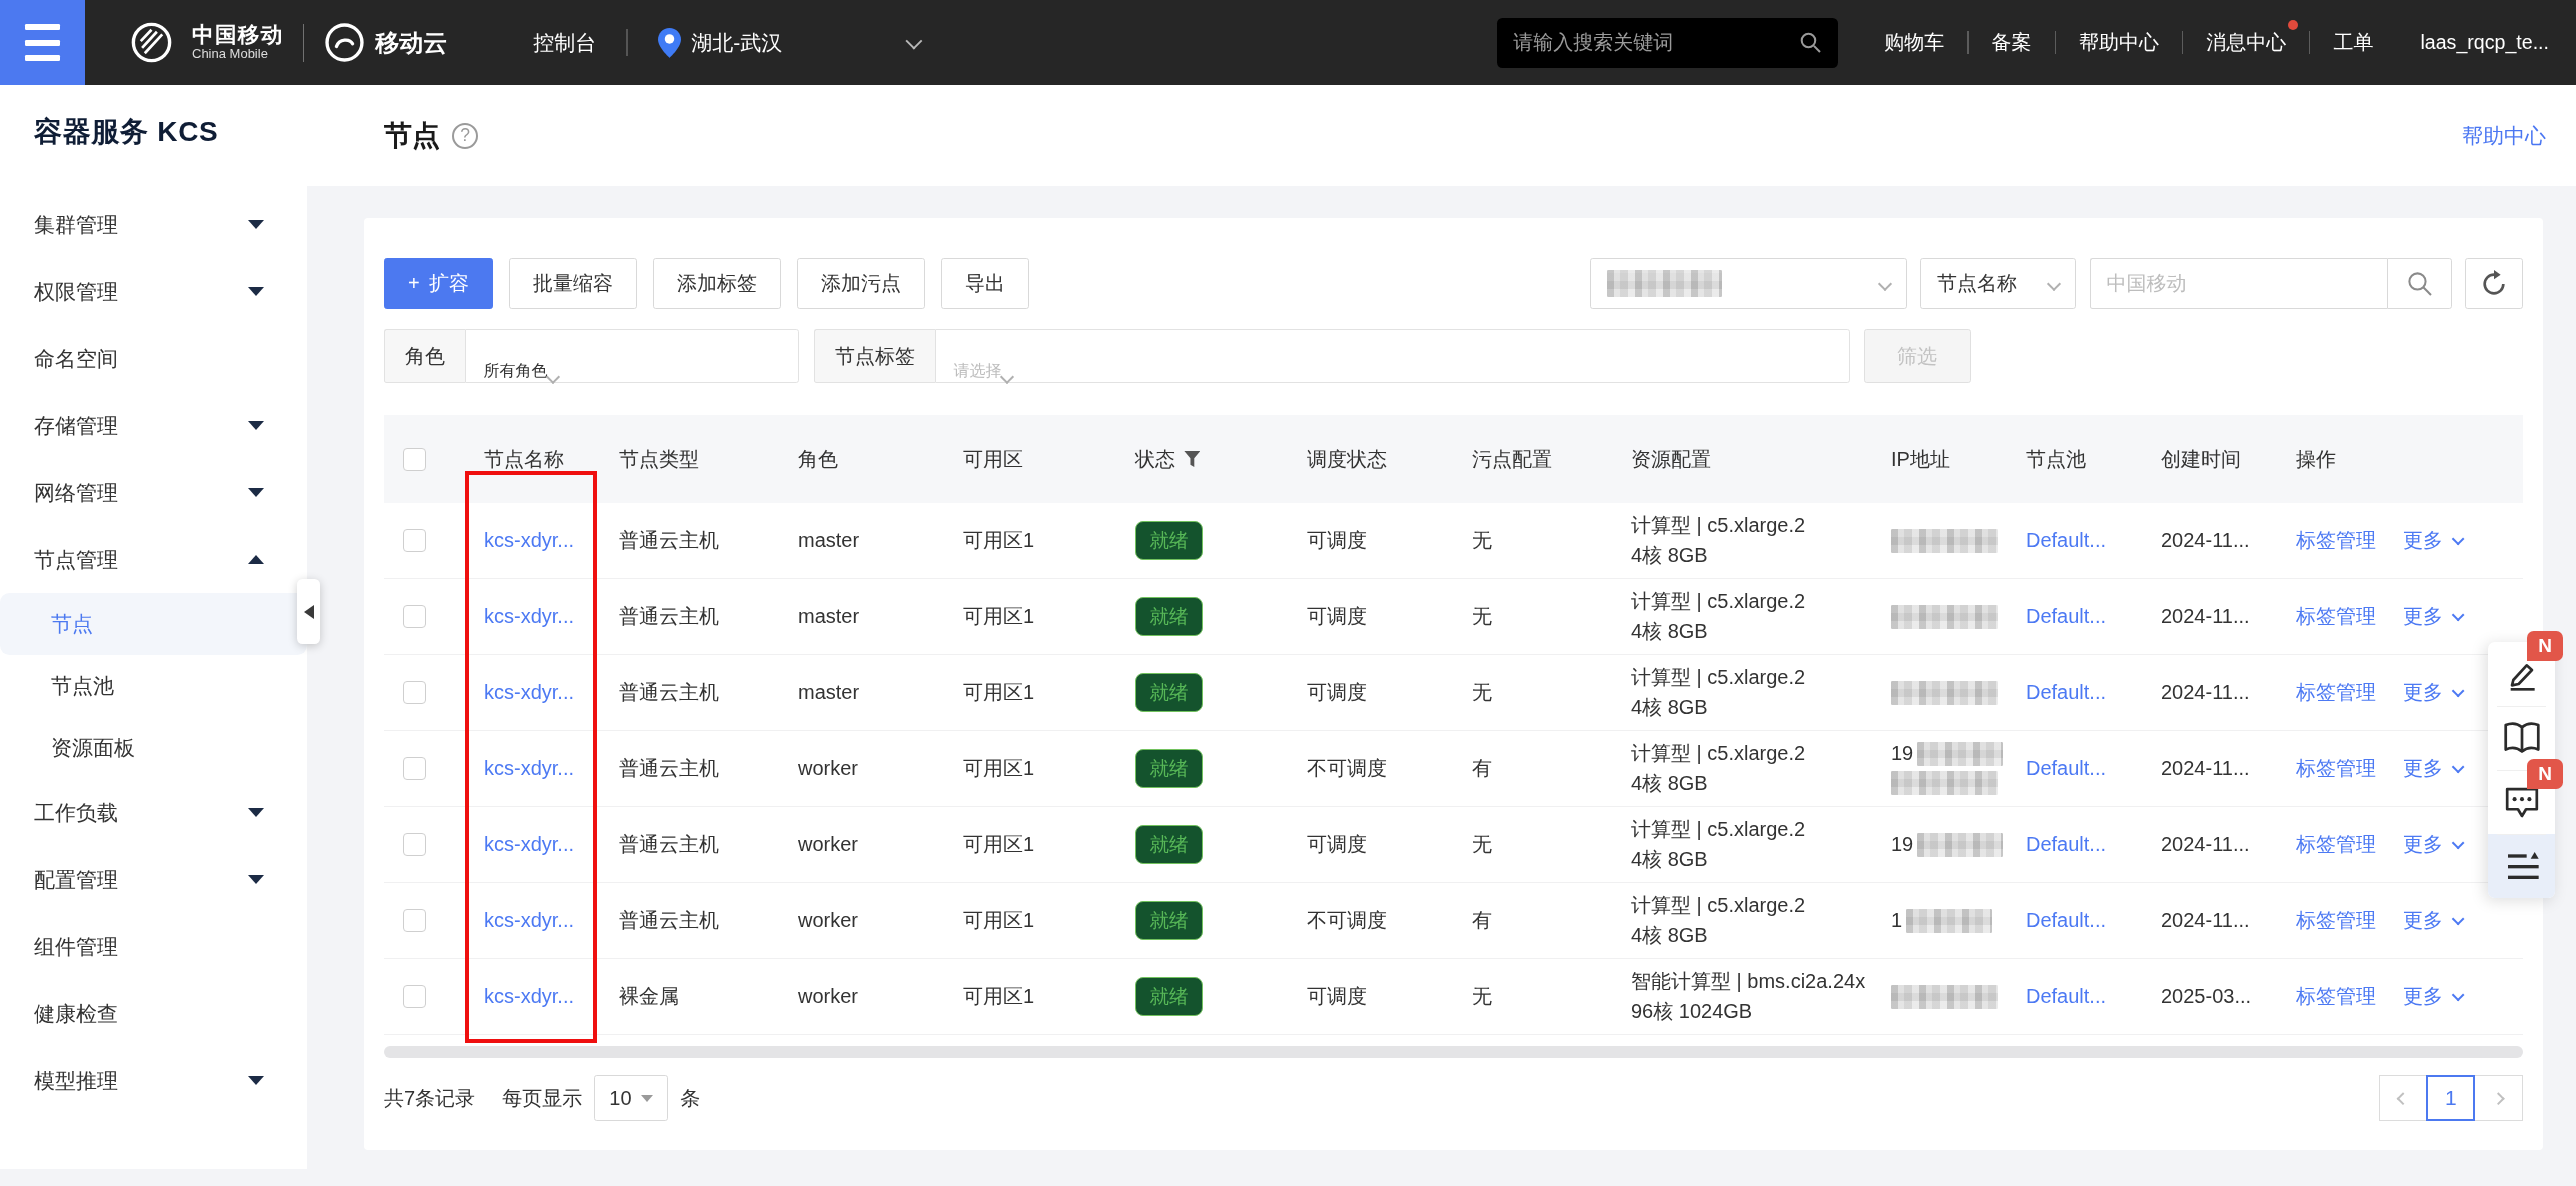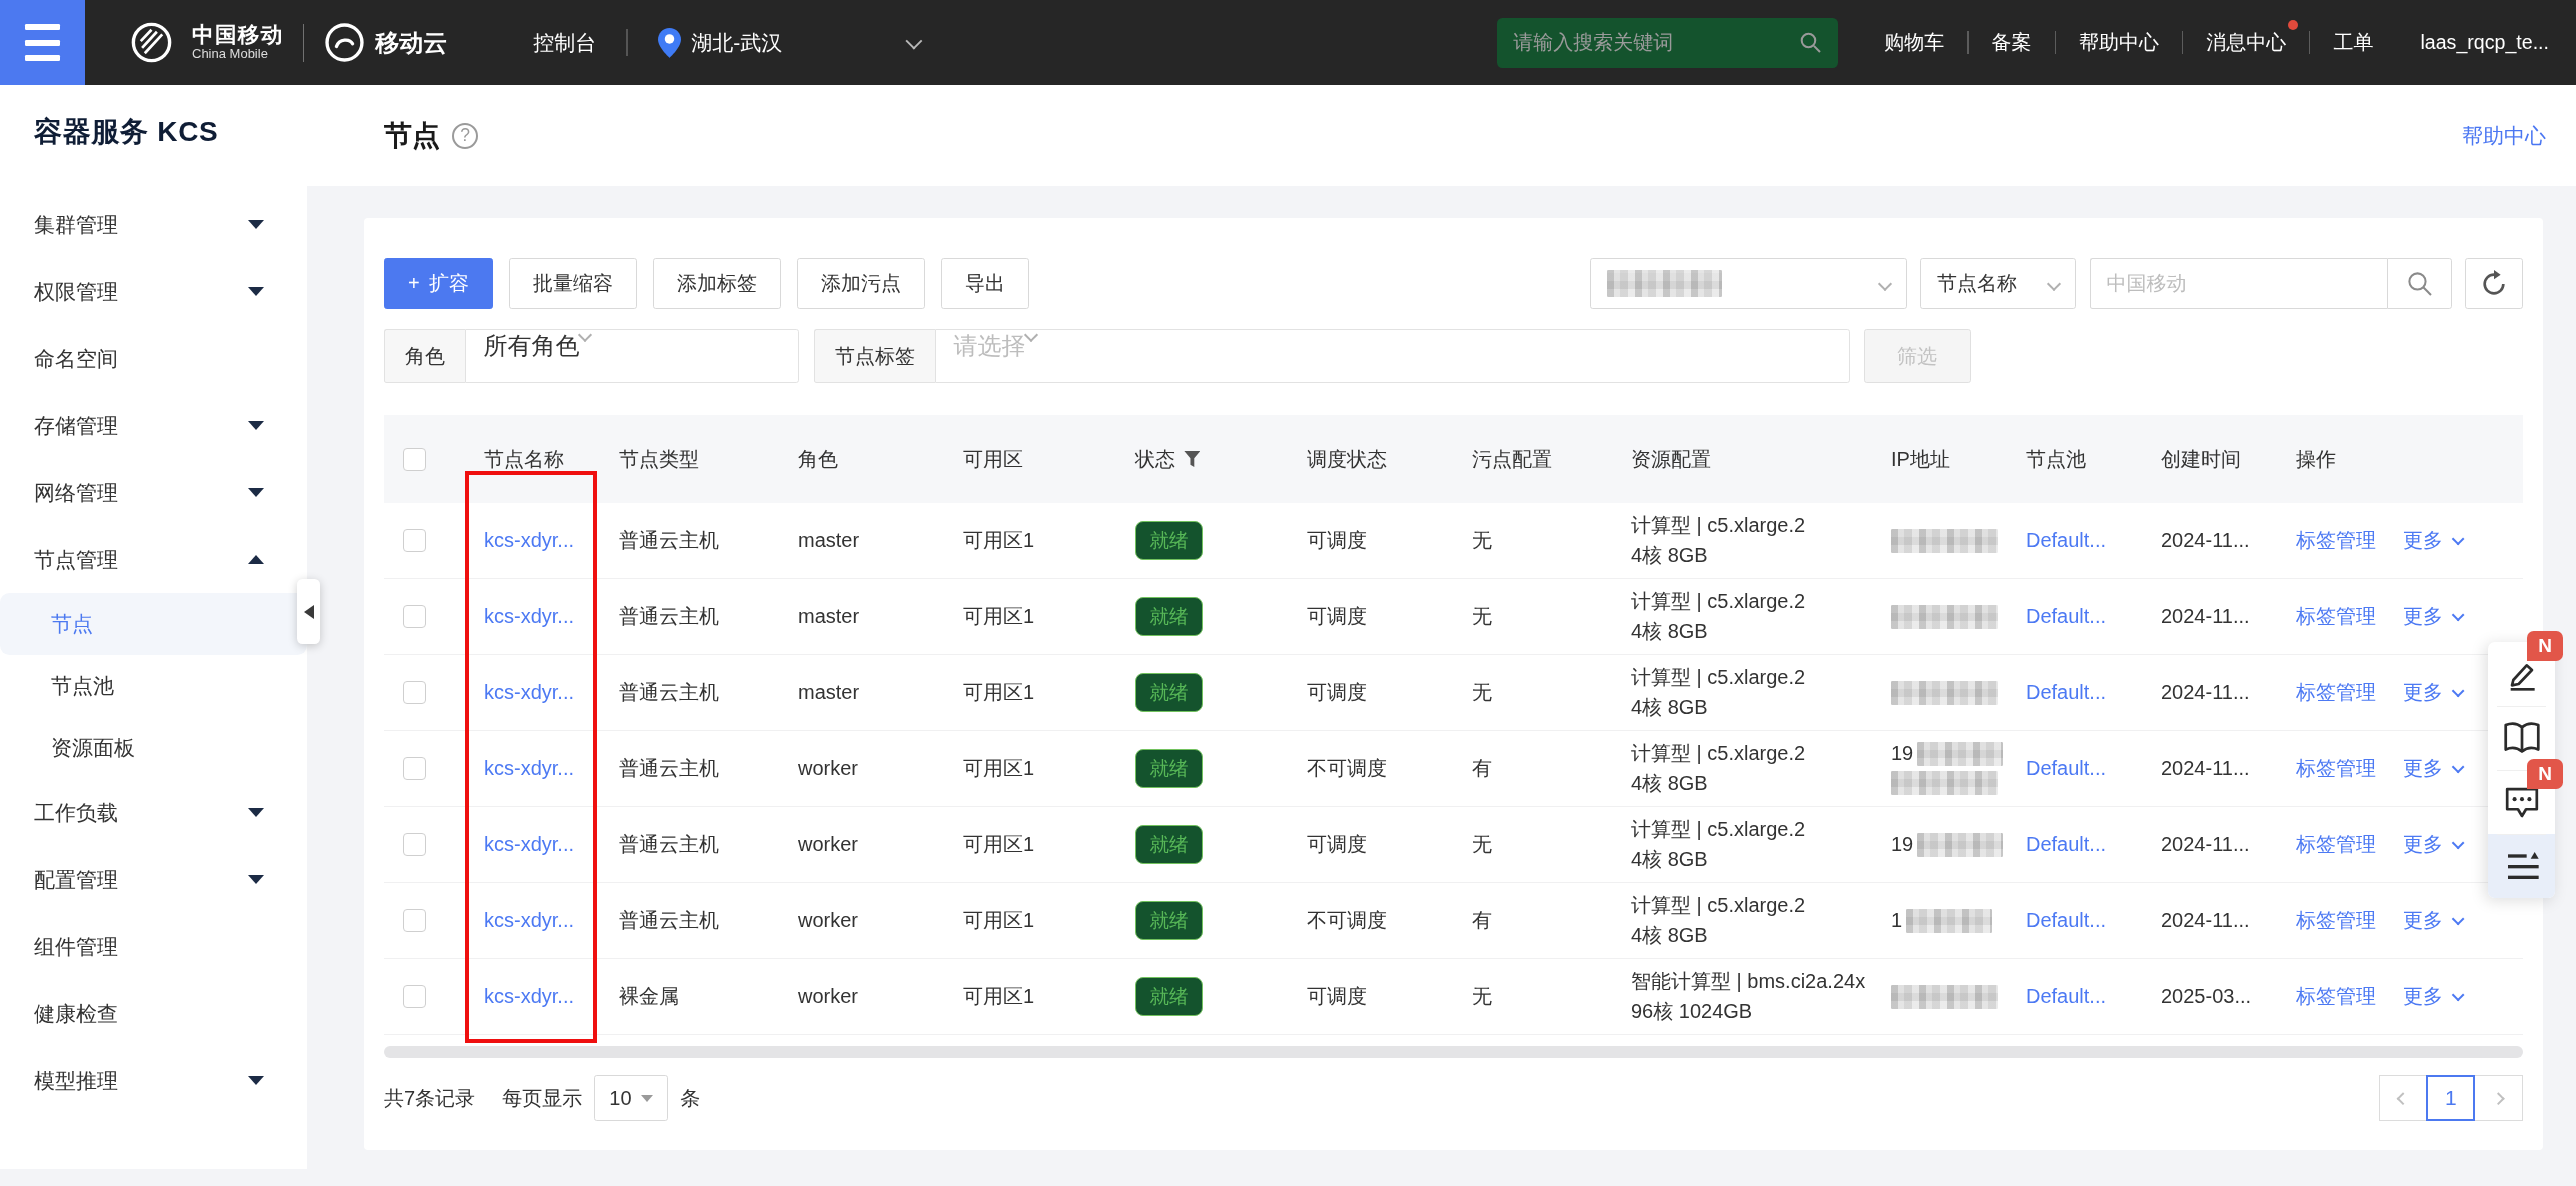--- a/index.html
+++ b/index.html
@@ -19,21 +19,21 @@
   .brand-cn .t1 { font-size:21.6px; font-weight:bold; letter-spacing:1.3px; }
   .brand-cn .t2 { font-size:13px; color:#ddd; }
   .brand-div { width:1.3px; height:38px; background:rgba(255,255,255,.35); }
   .brand2 { display:flex; align-items:center; gap:9.4px; font-size:24px; font-weight:bold; }
   .tb-console { margin-left:86px; font-size:21px; }
   .tb-vdiv { width:1.3px; height:27px; background:rgba(255,255,255,.22); margin:0 30px; }
   .region { display:flex; align-items:center; gap:10.8px; font-size:21px; }
   .pin { width:23px; height:30px; }
   .region-chev { margin-left:113px; width:12px; height:12px; border-right:2px solid #b9b9b9;
     border-bottom:2px solid #b9b9b9; transform:rotate(45deg) translateY(-2.7px); }
-  .tb-search { margin-left:auto; width:341px; height:50px; background:#14532d; border-radius:5.4px;
+  .tb-search { margin-left:auto; width:341px; height:50px; background:#000000; border-radius:5.4px;
     display:flex; align-items:center; padding:0 16px; gap:12px; }
   .tb-search .ph { flex:1; font-size:20px; color:#9a9a9a; }
   .tb-menu { display:flex; align-items:center; margin-left:23px; margin-right:24px; }
   .tb-item { font-size:20px; padding:0 23px; position:relative; white-space:nowrap; cursor:pointer; }
   .tb-sep { width:1.3px; height:23px; background:rgba(255,255,255,.25); }
   .tb-dot { position:absolute; top:-9.4px; right:10.8px; width:10px; height:10px; border-radius:50%; background:#e14a3c; }
   .tb-user { font-size:19.6px; margin-right:27px; white-space:nowrap; }
 
   
   .sidebar { position:absolute; left:0; top:68px; width:307px; height:1101px; background:#fff; z-index:30; }
@@ -82,22 +82,22 @@
   .search-input { width:297px; border:1.3px solid #d9d9d9; border-right:none; border-radius:2.7px 0 0 2.7px;
     display:flex; align-items:center; padding:0 16px; font-size:20px; color:#bdbdbd; background:#fff; }
   .search-btn { width:65px; border:1.3px solid #d9d9d9; border-radius:0 2.7px 2.7px 0; display:flex;
     align-items:center; justify-content:center; background:#fff; cursor:pointer; }
   .refresh-btn { width:58px; height:51px; border:1.3px solid #d9d9d9; border-radius:2.7px; background:#fff;
     display:flex; align-items:center; justify-content:center; cursor:pointer; }
 
   .filter-row { display:flex; align-items:center; padding:20px 20px 0 20px; }
   .addon { height:54px; background:#f7f7f7; border:1.3px solid #e2e2e2; border-right:none;
     display:flex; align-items:center; padding:0 20px; font-size:20px; color:#333; border-radius:2.7px 0 0 2.7px; }
-  .f-sel { height:54px; border:1.3px solid #e2e2e2; background:#fff; display:flex; align-items:flex-start;
-    padding:0 17.5px; font-size:24px; border-radius:0 2.7px 2.7px 0; cursor:pointer; }
+  .f-sel { height:54px; border:1.3px solid #e2e2e2; background:#fff; display:flex; align-items:flex-end;
+    padding:0 17.5px; font-size:16px; border-radius:0 2.7px 2.7px 0; cursor:pointer; }
   .role-sel { width:334px; }
   .tag-sel { width:915px; color:#bdbdbd; }
   .f-gap { width:15px; }
   .filter-btn { height:54px; width:107px; margin-left:13.5px; background:#f5f5f5; border:1.3px solid #e0e0e0;
     border-radius:2.7px; display:flex; align-items:center; justify-content:center; font-size:20px; color:#c2c2c2; }
 
   
   .table { margin:32px 20px 0 20px; font-size:20px; }
   .thead { display:flex; align-items:center; height:88px; background:#f6f7f9; }
   .th { display:flex; align-items:center; padding-left:19px; gap:9.4px; color:#333; }

